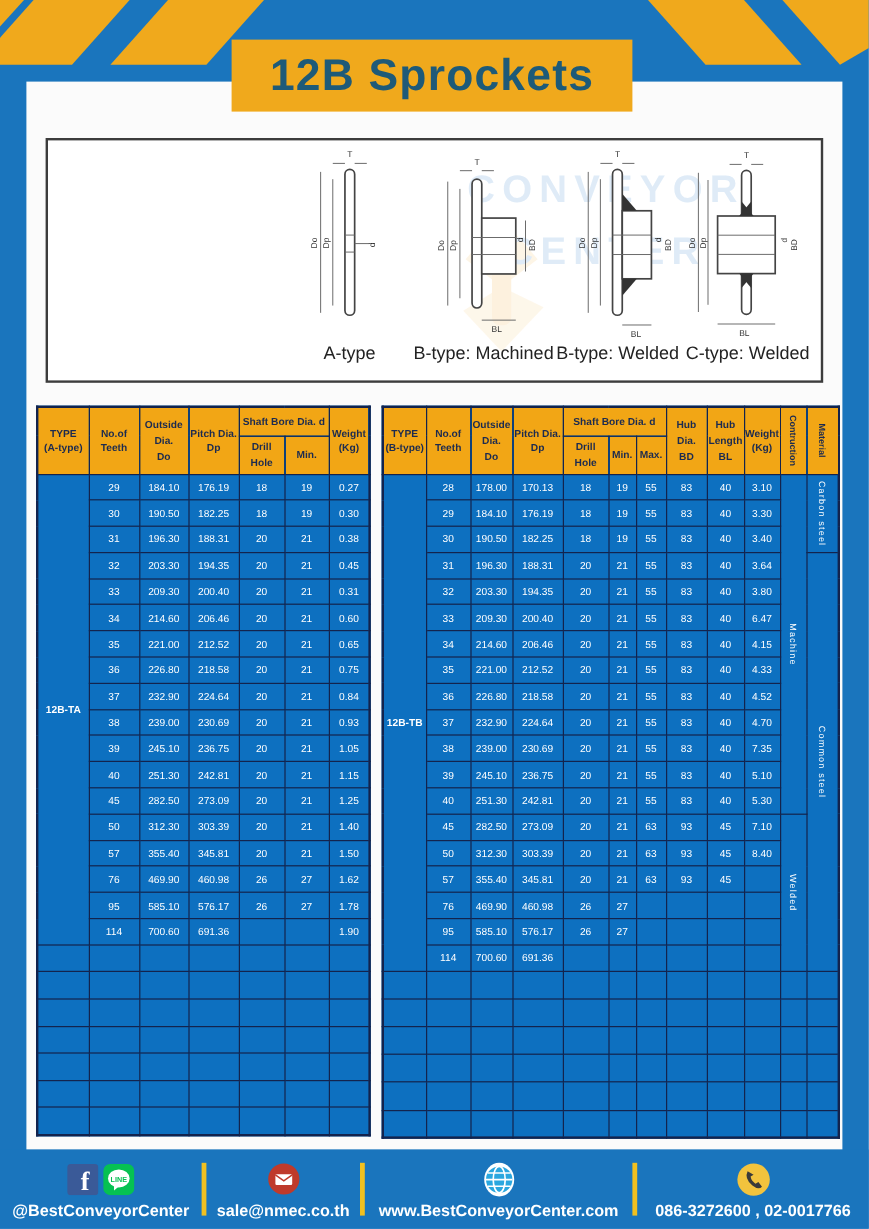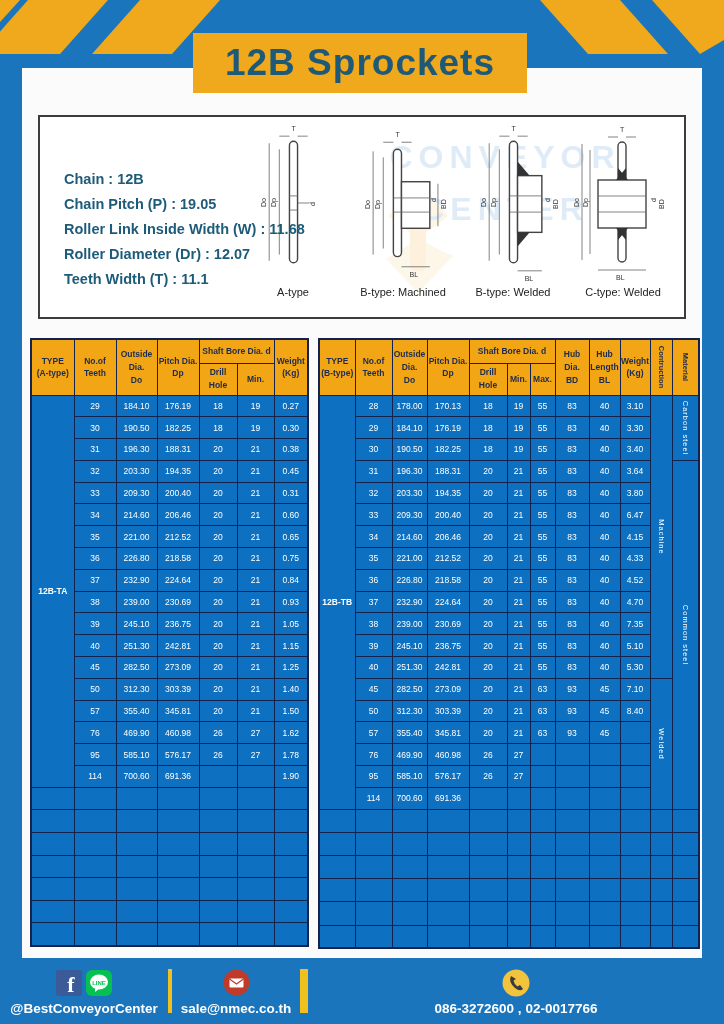--- a/index.html
+++ b/index.html
@@ -18,21 +18,21 @@
   
   .spec-box{position:absolute;left:16px;top:47px;width:644px;height:200px;border:2px solid #3c3c3c;background:#fff;}
   .spec-lines{position:absolute;left:24px;top:50px;z-index:3;}
   .spec-line{font-size:14.5px;font-weight:bold;color:#1d5b79;line-height:25px;white-space:nowrap;}
   .watermark{position:absolute;left:300px;top:14px;width:330px;height:180px;z-index:0;opacity:.45;text-align:center;}
   .wm-word{font-size:32px;font-weight:bold;color:#b9d4ee;letter-spacing:6px;line-height:52px;}
   .wm-blob{position:absolute;left:18px;top:30px;z-index:-1;opacity:.55;}
   .diagram-row{position:absolute;left:198px;top:6px;width:440px;height:190px;display:flex;z-index:2;}
   .diagram{flex:1;display:flex;flex-direction:column;align-items:center;}
   .diagram svg{height:162px;}
-  .diagram-label{font-size:11px;color:#222;margin-top:1px;white-space:nowrap;}
+  .diagram-label{font-size:15px;color:#222;margin-top:1px;white-space:nowrap;}
   .dimtxt{font-size:7px;fill:#333;font-family:"Liberation Sans",sans-serif;}
   .dln{stroke:#666;stroke-width:0.8;fill:none;}
   .shape{stroke:#444;stroke-width:1.4;fill:#fff;}
   
   .tbl{position:absolute;border-collapse:collapse;table-layout:fixed;background:#0d70c0;border:2.5px solid #13234d;}
   .tbl th,.tbl td{border:1.5px solid #13234d;padding:0;text-align:center;vertical-align:middle;overflow:hidden;}
   .tbl th{background:#f2a615;color:#1c2b50;font-size:8.5px;font-weight:bold;white-space:pre-line;line-height:1.5;}
   .tbl td{color:#fff;font-size:8.5px;}
   #tableA{left:8px;top:270px;width:277px;}
   #tableB{left:296px;top:270px;width:380px;}
@@ -84,27 +84,20 @@
         <g fill="#f7c878" opacity="0.75">
           <path d="M60 20 L90 55 L60 78 L30 55 Z"></path>
           <path d="M60 78 L95 95 L60 132 L28 98 Z" opacity="0.8"></path>
           <rect x="52" y="50" width="16" height="60" rx="6" fill="#f3b64f"></rect>
         </g>
       </svg>
       <div class="wm-word">CONVEYOR</div>
       <div class="wm-word">CENTER</div>
     </div>
 
-    <div class="spec-lines" id="spec-lines">
-        <div class="spec-line">Chain  :  12B</div>
-        <div class="spec-line">Chain Pitch (P)  :  19.05</div>
-        <div class="spec-line">Roller Link Inside Width (W) : 11.68</div>
-        <div class="spec-line">Roller Diameter (Dr)  : 12.07</div>
-        <div class="spec-line">Teeth Width (T)  :  11.1</div>
-      </div>
 
     <div class="diagram-row">
 
       <div class="diagram">
         <svg viewBox="0 0 100 160" width="105">
           <text class="dimtxt" x="48" y="8">T</text>
           <line class="dln" x1="36" y1="13" x2="46" y2="13"></line>
             <line class="dln" x1="54" y1="13" x2="64" y2="13"></line>
           <rect class="shape" x="46" y="18" width="8" height="120" rx="4"></rect>
           <line class="dln" x1="46" y1="72" x2="54" y2="72"></line>
@@ -808,20 +801,33 @@
     <div class="icons">
       <svg width="27" height="27" viewBox="0 0 27 27">
         <circle cx="13.5" cy="13.5" r="13" fill="#bf3a2b"></circle>
         <rect x="6.5" y="9.5" width="14" height="9" rx="1" fill="#fff"></rect>
         <polyline points="6.5,10 13.5,15 20.5,10" fill="none" stroke="#bf3a2b" stroke-width="1.3"></polyline>
       </svg>
     </div>
     <div class="f-text">sale@nmec.co.th</div>
   </div>
   <div class="sep"></div>
+  <div class="f-item w3">
+    <div class="icons">
+      <svg width="30" height="30" viewBox="0 0 30 30">
+        <ellipse cx="15" cy="15" rx="12.5" ry="14" fill="#fff"></ellipse>
+        <circle cx="15" cy="15" r="11" fill="#2aa7df"></circle>
+        <ellipse cx="15" cy="15" rx="5" ry="11" fill="none" stroke="#fff" stroke-width="1.4"></ellipse>
+        <line x1="4" y1="15" x2="26" y2="15" stroke="#fff" stroke-width="1.4"></line>
+        <line x1="5.5" y1="9.5" x2="24.5" y2="9.5" stroke="#fff" stroke-width="1.2"></line>
+        <line x1="5.5" y1="20.5" x2="24.5" y2="20.5" stroke="#fff" stroke-width="1.2"></line>
+      </svg>
+    </div>
+    <div class="f-text">www.BestConveyorCenter.com</div>
+  </div>
   <div class="sep"></div>
   <div class="f-item w4">
     <div class="icons">
       <svg width="30" height="30" viewBox="0 0 30 30">
         <circle cx="15" cy="15" r="13.5" fill="#f2c33d"></circle>
         <path d="M10 8 q-3 6 4 12 q5 4 8 1 l-3 -4 -2.5 1.5 q-3.5 -2.5 -4 -6 l2.5 -1.5 z" fill="#3a3a3a"></path>
       </svg>
     </div>
     <div class="f-text">086-3272600 , 02-0017766</div>
   </div>

